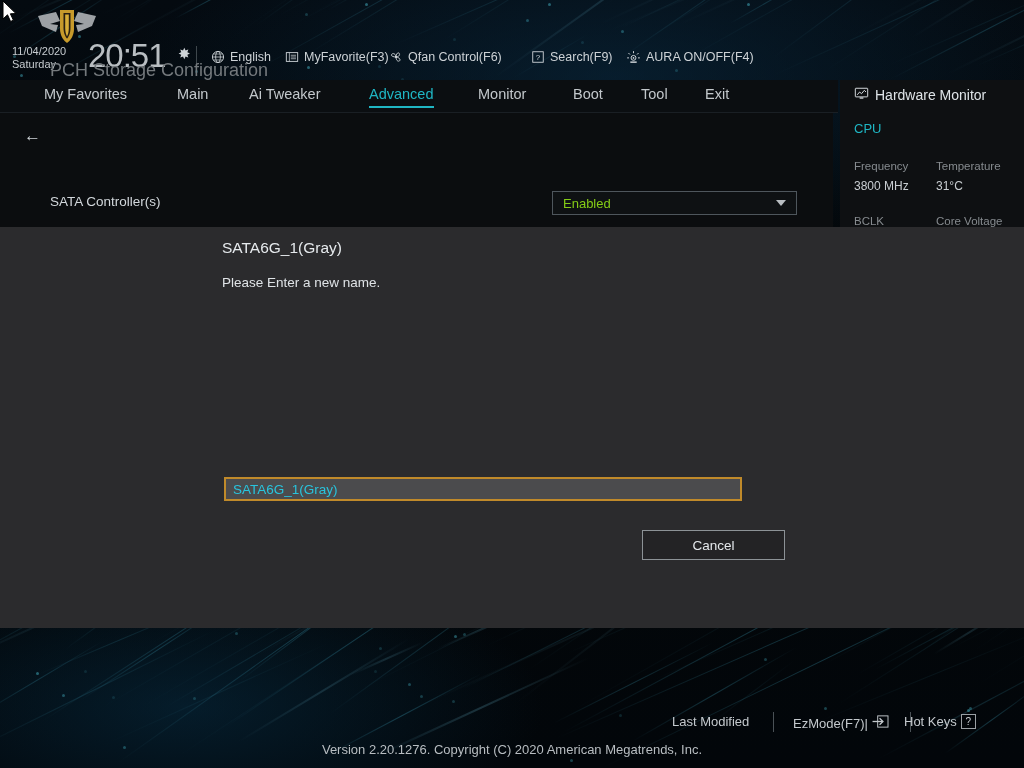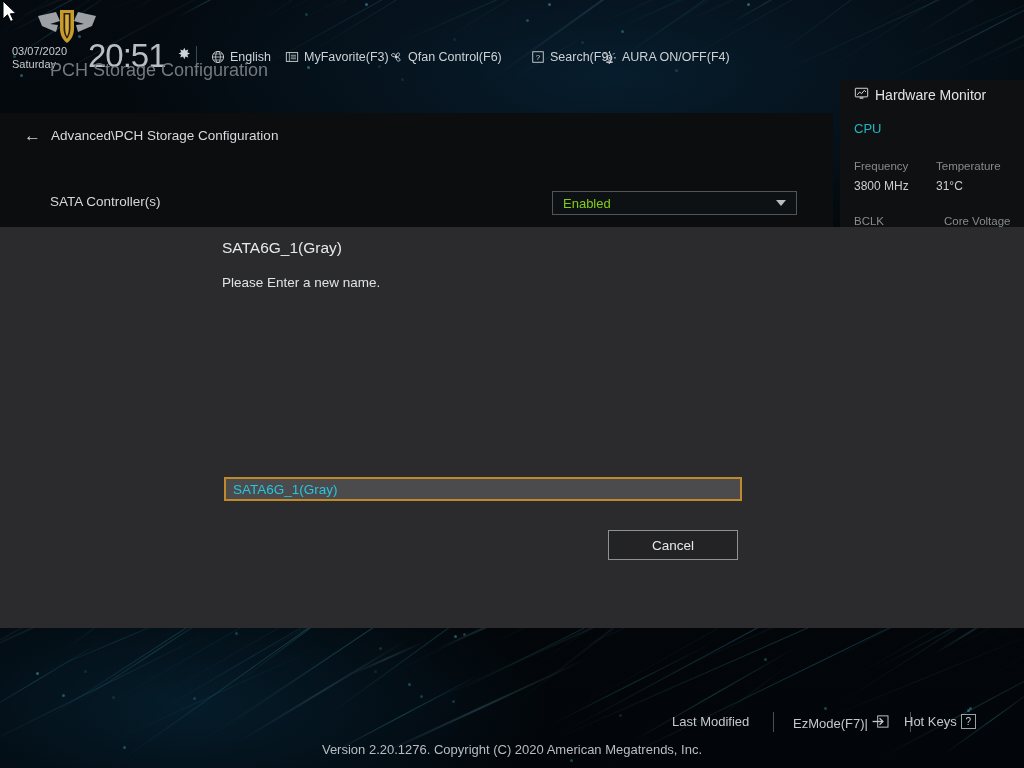--- a/index.html
+++ b/index.html
@@ -109,21 +109,21 @@
     font-family:"Liberation Sans", sans-serif; font-size:13.5px; color:#29c4dd;
     padding-left:7px;
   }
   .mbtn {
     position:absolute; top:303px; height:30px;
     border:1px solid #8c9296; background:#232325;
     font-family:"Liberation Sans", sans-serif; font-size:13.5px; color:#e4e8eb;
     display:flex; align-items:center; justify-content:center; cursor:default;
   }
   #btnOk { left:472px; width:126px; }
-  #btnCancel { left:608px; width:130px; }
+  #btnCancel { left:642px; width:143px; }
 
   
   #footerband { position:absolute; left:0; top:628px; width:1024px; height:140px; }
   .fitem { position:absolute; top:714px; font-size:13px; color:#c4c9cd; white-space:nowrap; display:flex; align-items:center; gap:4px; }
   .fsep { position:absolute; top:712px; width:1px; height:20px; background:#4a5156; }
   #version { position:absolute; left:0; top:742px; width:1024px; text-align:center; font-size:13px; color:#b8bdc1; }
   .boxglyph { display:inline-flex;align-items:center;justify-content:center;
     width:15px;height:15px;border:1px solid #9aa0a4; font-size:10px; color:#cdd2d6; }
 </style>
 </head>
@@ -207,21 +207,21 @@
         <path d="M2,12 L20,8 L24,17 L14,20 L22,21 L20,28 L6,22 Z" opacity="0.85"></path>
         <path d="M60,12 L42,8 L38,17 L48,20 L40,21 L42,28 L56,22 Z" opacity="0.85"></path>
       </g>
       <path d="M24,6 L38,6 L38,25 C38,32 34,37 31,39 C28,37 24,32 24,25 Z" fill="#c79a2b"></path>
       <path d="M27.5,9 L34.5,9 L34.5,24 C34.5,29 32.6,33 31,34.6 C29.4,33 27.5,29 27.5,24 Z" fill="#2a2011"></path>
       <path d="M29.2,10.6 L32.8,10.6 L32.8,24 C32.8,28 31.8,31 31,32.2 C30.2,31 29.2,28 29.2,24 Z" fill="#d8ae38"></path>
     </svg>
 
 
     <div id="datetime">
-      <div class="dt-date">03/07/2020</div>
+      <div class="dt-date">11/04/2020</div>
       <div class="dt-day">Saturday</div>
       <div class="dt-time">20:51</div>
       <div class="dt-gear">✸</div>
     </div>
 
     <div class="hsep" style="left:196px;"></div>
 
     <div class="hitem" style="left:210px;">
       <span class="hicon">
         <svg viewBox="0 0 16 16" width="14" height="14">
@@ -263,42 +263,51 @@
     <div class="hitem" style="left:530px;">
       <span class="hicon">
         <svg viewBox="0 0 16 16" width="14" height="14">
             <rect x="2" y="2" width="12" height="12" fill="none" stroke="#d5dade" stroke-width="1"></rect>
             <text x="8" y="11.6" font-size="9" fill="#d5dade" text-anchor="middle" font-family="Liberation Sans, sans-serif">?</text>
           </svg>
       </span>
       <span>Search(F9)</span>
     </div>
 
-    <div class="hitem" style="left:602px;align-items:center;">
+    <div class="hitem" style="left:626px;align-items:center;">
       <span class="hicon">
         <svg viewBox="0 0 16 16" width="15" height="15">
           <circle cx="8" cy="8.4" r="2.6" fill="none" stroke="#d5dade" stroke-width="1"></circle>
           <circle cx="8" cy="8.4" r="0.9" fill="#d5dade"></circle>
           <rect x="4.6" y="12.2" width="6.8" height="1.5" fill="#d5dade"></rect>
           <line x1="8" y1="1.2" x2="8" y2="3.4" stroke="#d5dade" stroke-width="1"></line>
           <line x1="2.6" y1="3.2" x2="4.2" y2="4.8" stroke="#d5dade" stroke-width="1"></line>
           <line x1="13.4" y1="3.2" x2="11.8" y2="4.8" stroke="#d5dade" stroke-width="1"></line>
           <line x1="1.2" y1="8.4" x2="3.2" y2="8.4" stroke="#d5dade" stroke-width="1"></line>
           <line x1="12.8" y1="8.4" x2="14.8" y2="8.4" stroke="#d5dade" stroke-width="1"></line>
         </svg>
       </span>
       <span>AURA ON/OFF(F4)</span>
     </div>
   </div>
 
+  <div id="navbar">
+    <div class="tab" style="left:44px;">My Favorites</div>
+    <div class="tab" style="left:177px;">Main</div>
+    <div class="tab" style="left:249px;">Ai Tweaker</div>
+    <div class="tab active" style="left:369px;">Advanced</div>
+    <div class="tab" style="left:478px;">Monitor</div>
+    <div class="tab" style="left:573px;">Boot</div>
+    <div class="tab" style="left:641px;">Tool</div>
+    <div class="tab" style="left:705px;">Exit</div>
+  </div>
 
   <div id="content">
     <div id="backrow">
       <span id="backarrow">←</span>
-      <span id="crumb">Advanced\PCH Storage Configuration</span>
     </div>
   </div>
 
   <div id="sectionlabel">PCH Storage Configuration</div>
   <div id="satarow">SATA Controller(s)</div>
 
   <div id="satadrop">
     <span id="satadropval">Enabled</span>
     <span id="satadroparrow"></span>
   </div>
@@ -319,21 +328,21 @@
       </span>
       <span>Hardware Monitor</span>
     </div>
     <div id="hwcpu">CPU</div>
 
     <div class="hwlbl" style="left:14px; top:80px;">Frequency</div>
     <div class="hwval" style="left:14px; top:99px;">3800 MHz</div>
     <div class="hwlbl" style="left:96px; top:80px;">Temperature</div>
     <div class="hwval" style="left:96px; top:99px;">31°C</div>
     <div class="hwlbl" style="left:14px; top:135px;">BCLK</div>
-    <div class="hwlbl" style="left:104px; top:135px;">Core Voltage</div>
+    <div class="hwlbl" style="left:96px; top:135px;">Core Voltage</div>
   </div>
 
   <div id="modal">
     <div id="mtitle">SATA6G_1(Gray)</div>
     <div id="mprompt">Please Enter a new name.</div>
 
     <div id="minputwrap">
       <input id="minput" type="text" value="SATA6G_1(Gray)" style="">
     </div>
 

